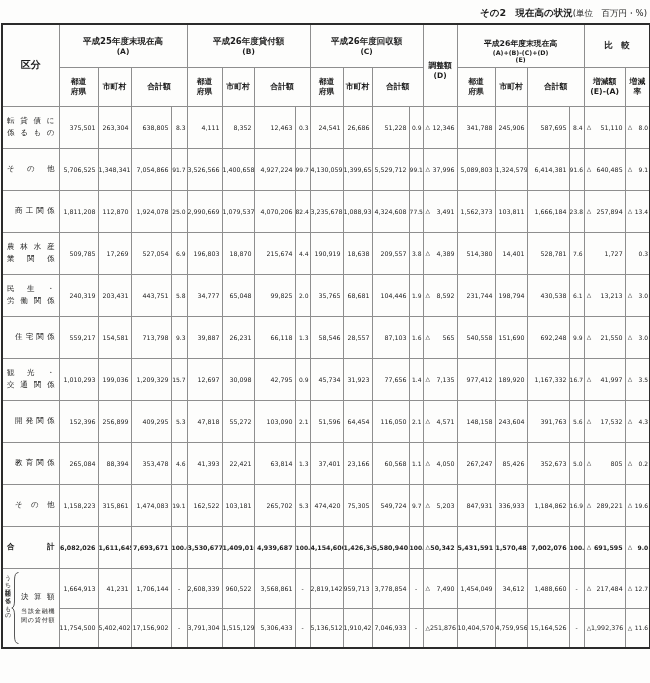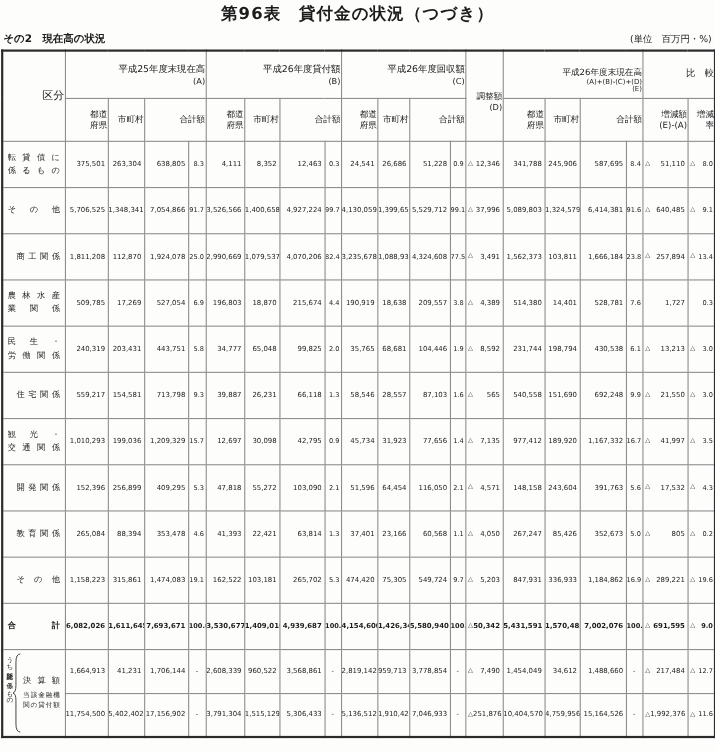--- a/index.html
+++ b/index.html
@@ -1,26 +1,26 @@
 <!DOCTYPE html>
 <html><head>
 <meta charset="utf-8">
 <style>
   * { box-sizing: border-box; margin: 0; padding: 0; }
   html,body { width: 650px; background: #fdfdfc; font-family: "DejaVu Sans", sans-serif; color: #1c1c1c; }
   .page { width: 650px; height: 683px; overflow: hidden; }
   .title { text-align: center; font-size: 15px; font-weight: bold; padding-top: 3px; letter-spacing: 1px; }
-  .subrow { display: flex; justify-content: space-between; align-items: flex-end; padding: 7px 3px 3px 3px; }
+  .subrow { display: flex; justify-content: flex-end; align-items: flex-end; padding: 7px 3px 3px 3px; }
   .subtitle { font-size: 9.5px; font-weight: bold; }
   .unit { font-size: 8.5px; }
   table { border-collapse: collapse; table-layout: fixed; width: 648px; margin-left: 1px; border: 2px solid #2b2b2b; }
   th, td { border: 1px solid #8e8e8e; vertical-align: middle; overflow: hidden; }
   thead tr.h1 { height: 43px; }
   thead tr.h2 { height: 39px; }
-  th { font-weight: normal; text-align: right; }
+  th { font-weight: bold; text-align: center; }
   .gt { font-size: 8.5px; line-height: 1.25; }
   .gt-sm { font-size: 7.8px; line-height: 1.15; margin-top: 12px; }
   .gf { font-size: 6.3px; line-height: 1.15; }
   .gc { font-size: 7.5px; line-height: 1.2; }
   .kubun { font-size: 10px; }
   .sub { font-size: 7.8px; white-space: pre-line; line-height: 1.25; }
   tbody tr { height: 42px; }
   tbody tr.brow { height: 40px; }
   td.c-num, td.c-adj, td.c-diff { font-size: 6.3px; text-align: right; padding-right: 2px; white-space: nowrap; }
   td.c-pct, td.c-rate { font-size: 6px; text-align: right; padding-right: 1px; white-space: nowrap; }
@@ -36,21 +36,20 @@
   .blc { display: flex; align-items: center; height: 100%; }
   .vtext { writing-mode: vertical-rl; text-orientation: upright; font-size: 6px; line-height: 1; letter-spacing: 0.5px; padding: 1px 0 1px 2px; height: 78px; display: flex; align-items: center; }
   .brace { flex: 0 0 8px; height: 74px; }
   .blabels { flex: 1; display: flex; flex-direction: column; height: 100%; }
   .blabel { flex: 1; display: flex; flex-direction: column; justify-content: center; padding: 2px 4px 2px 2px; }
 </style>
 </head>
 <body>
 
 <div class="page">
-  <div class="title">第96表　貸付金の状況（つづき）</div>
   <div class="subrow">
     <span class="subtitle">その2　現在高の状況</span>
     <span class="unit">(単位　百万円・%)</span>
   </div>
 
   <table>
     <colgroup>
       <col style="width:57px">
         <col style="width:39px">
         <col style="width:33px">

